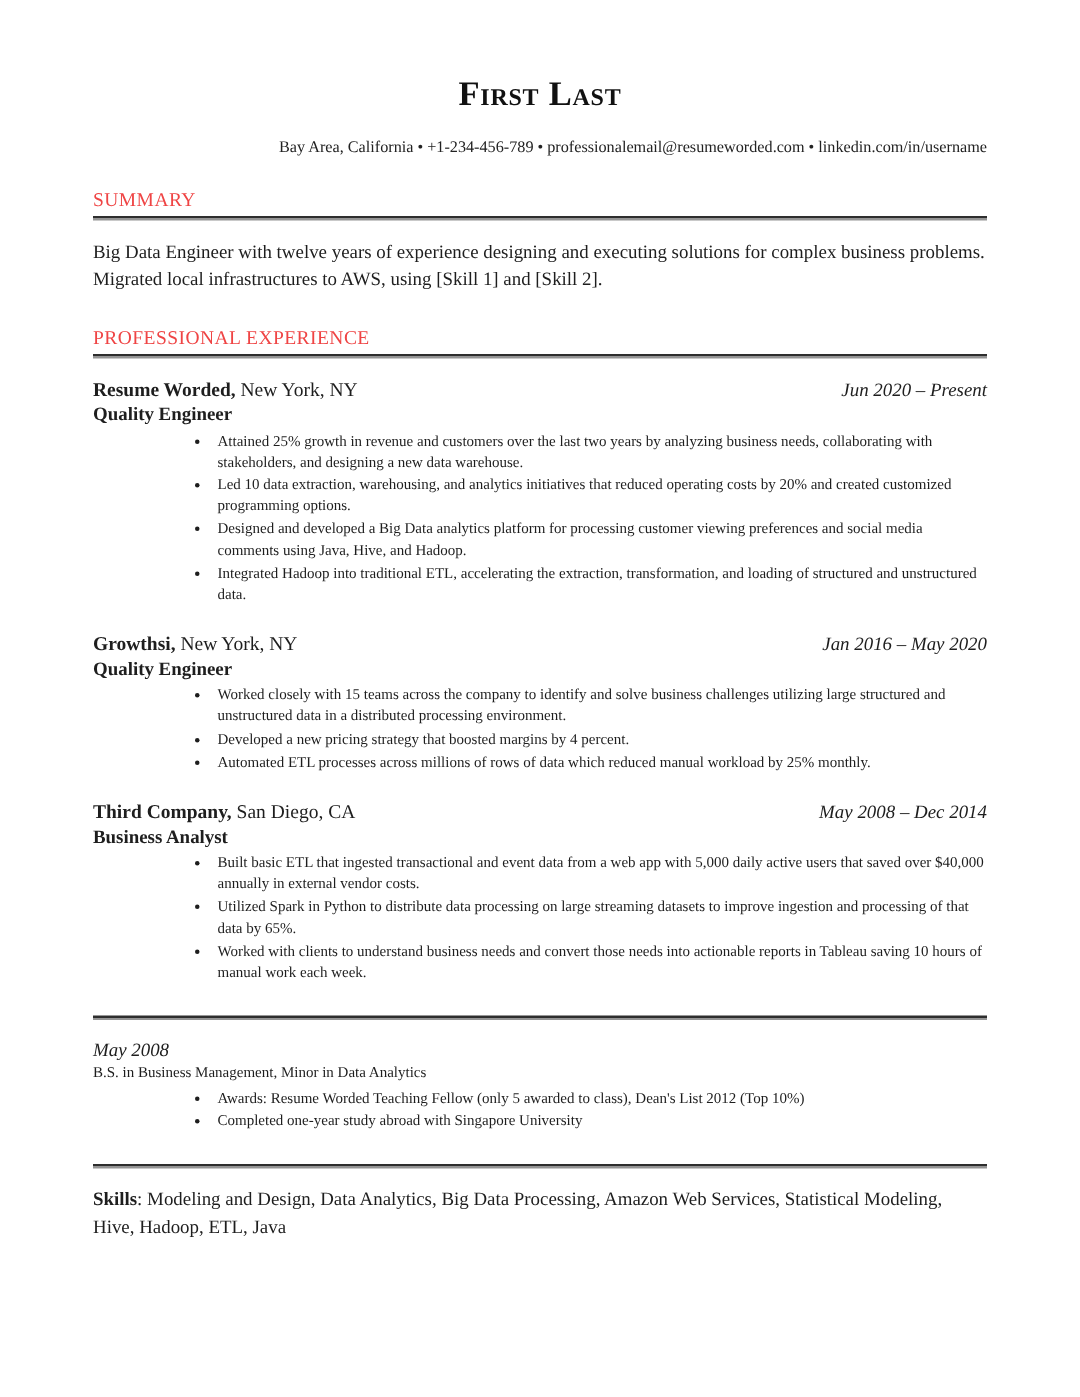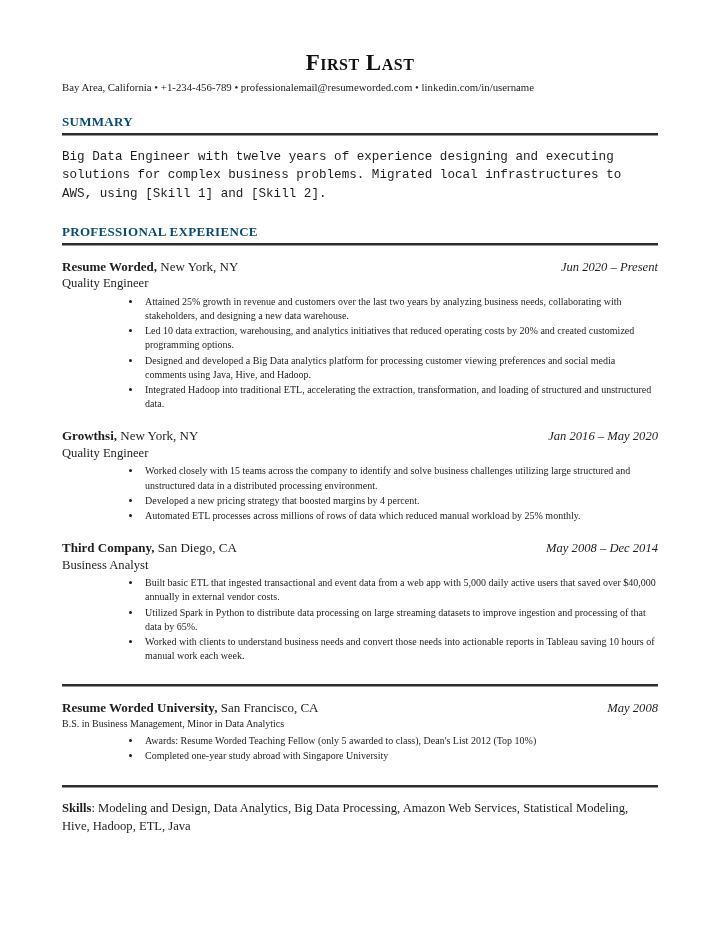--- a/index.html
+++ b/index.html
@@ -19,60 +19,59 @@
   
   .name {
     text-align: center;
     font-size: 23px;
     font-weight: bold;
     font-variant: small-caps;
     letter-spacing: 0.5px;
     color: #111;
   }
   .contact {
-    text-align: left;
+    text-align: right;
     font-size: 10.8px;
-    margin-top: 5px;
+    margin-top: 16px;
     color: #222;
   }
   
   .section { margin-top: 21px; }
   .section-heading {
     font-size: 13px;
-    font-weight: bold;
+    font-weight: normal;
     letter-spacing: 0.3px;
-    color: #0c4a6e;
+    color: #ef4444;
     margin-bottom: 3px;
   }
   .rule {
     height: 3px;
     background: linear-gradient(to bottom, #2e2e2e 55%, #949494 45%);
   }
   .summary-text {
     margin-top: 12px;
     font-size: 12.6px;
     line-height: 1.45;
-    font-family: Liberation Mono, monospace;
   }
   
   .job { margin-top: 17px; }
   .job.first { margin-top: 13px; }
   .entry-header {
     display: flex;
     justify-content: space-between;
     align-items: baseline;
     font-size: 13px;
     line-height: 1.25;
     gap: 27px;
   }
   .bold { font-weight: bold; }
   .entry-dates { font-size: 12.6px; white-space: nowrap; font-style: italic; }
   .role-line {
     font-size: 12.6px;
-    font-weight: normal;
+    font-weight: bold;
     line-height: 1.3;
   }
   ul.bullets {
     list-style: disc;
     margin-top: 3px;
     padding-left 42px;
     padding-left: 42px;
   }
   ul.bullets li {
     font-size: 10px;
@@ -146,21 +145,20 @@
         <li>Utilized Spark in Python to distribute data processing on large streaming datasets to improve ingestion and processing of that data by 65%.</li>
         <li>Worked with clients to understand business needs and convert those needs into actionable reports in Tableau saving 10 hours of manual work each week.</li>
       </ul>
     </div>
   </div>
 
   <div class="section">
     <div class="rule"></div>
     <div class="job first">
       <div class="entry-header">
-        <div><span class="bold">Resume Worded University,</span><span> San Francisco, CA</span></div>
         <div class="entry-dates">May 2008</div>
       </div>
       <div class="degree-line">B.S. in Business Management, Minor in Data Analytics</div>
       <ul class="bullets">
         <li>Awards: Resume Worded Teaching Fellow (only 5 awarded to class), Dean's List 2012 (Top 10%)</li>
         <li>Completed one-year study abroad with Singapore University</li>
       </ul>
     </div>
   </div>
 

